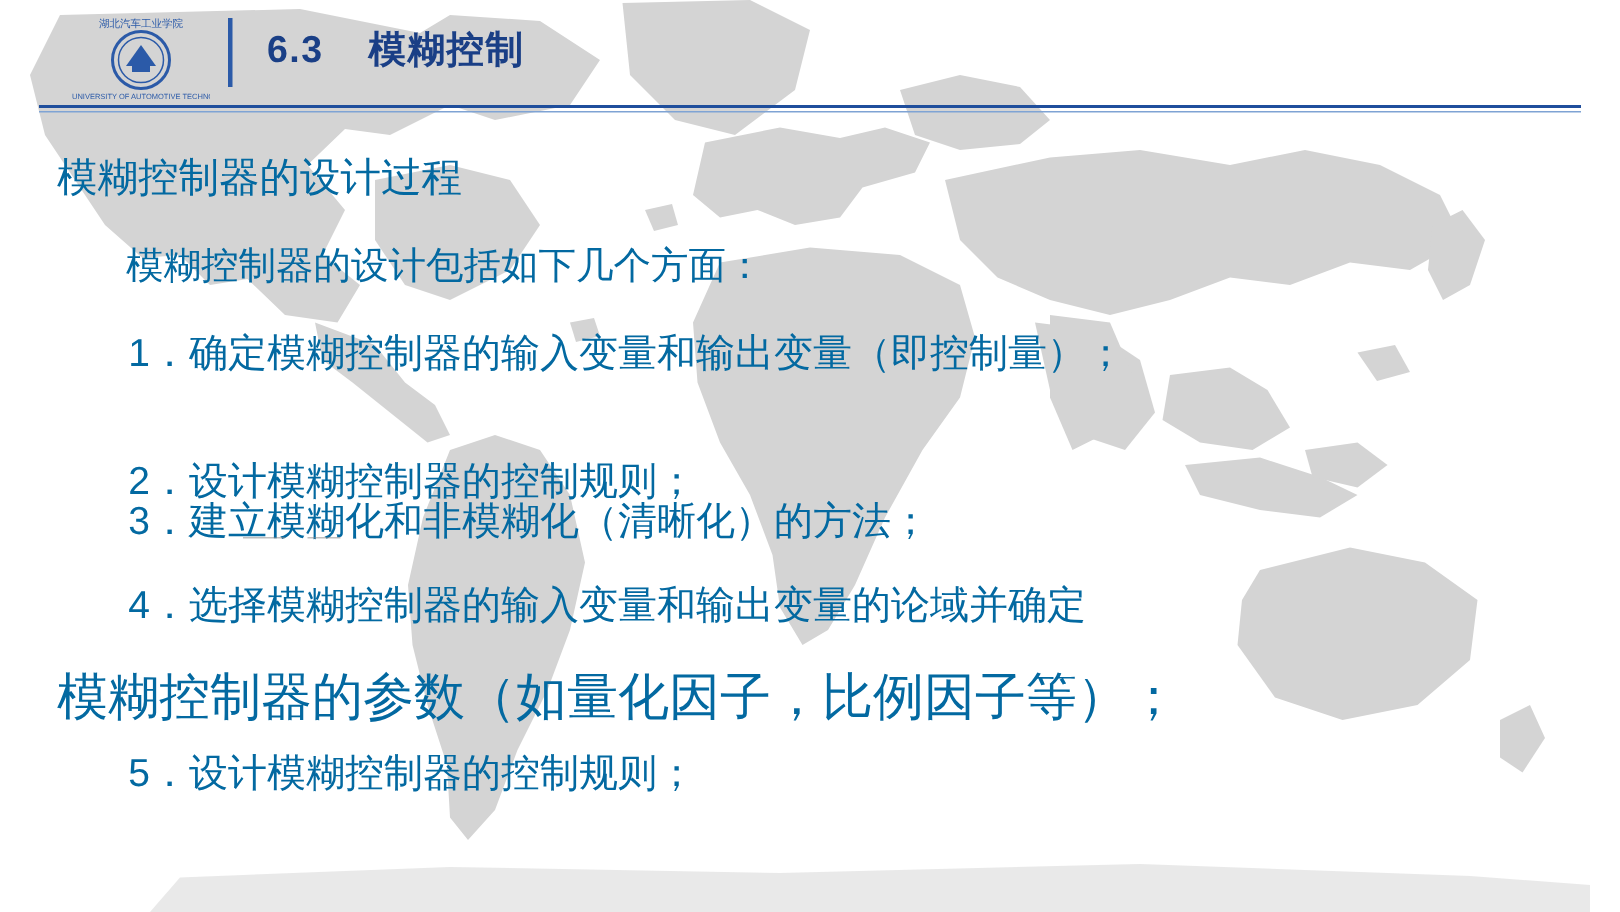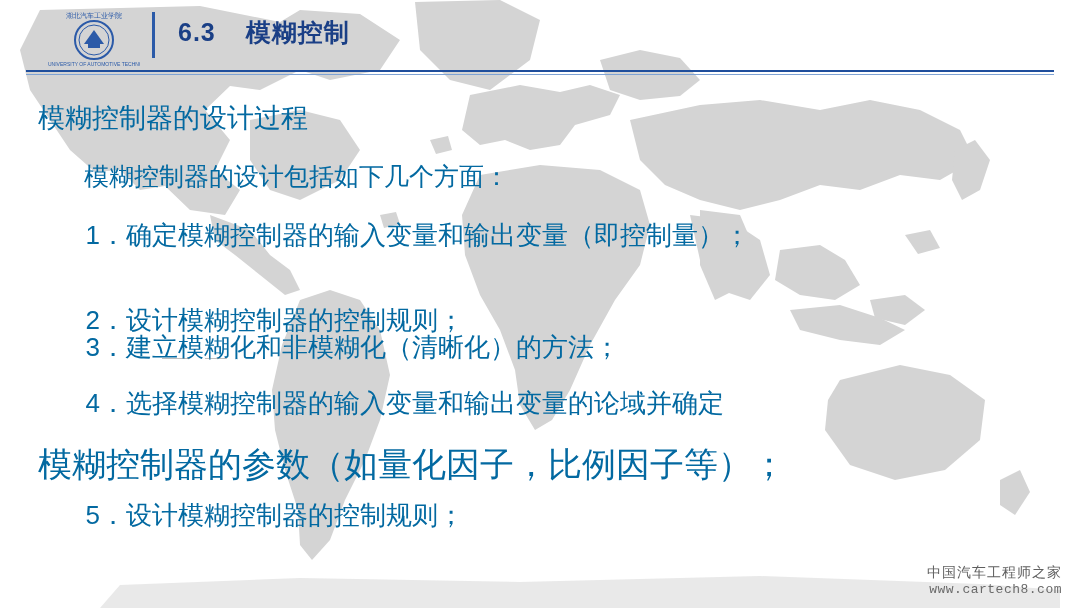--- a/index.html
+++ b/index.html
@@ -238,18 +238,14 @@
     <div class="ul-art" style="left:205px; top:266px; width:22px;"></div>
     <div class="line l-item i4">
       <span class="num">4．</span><span>选择模糊控制器的输入变量和输出变量的论域并确定</span>
     </div>
     <div class="line i4b">模糊控制器的参数（如量化因子，比例因子等）；</div>
     <div class="line l-item i5">
       <span class="num">5．</span><span>设计模糊控制器的控制规则；</span>
     </div>
   </div>
 
-  <div class="wm">
-    <div class="wm-cn">中国汽车工程师之家</div>
-    <div class="wm-url">www.cartech8.com</div>
-  </div>
 
 </div>
 
 </body></html>

